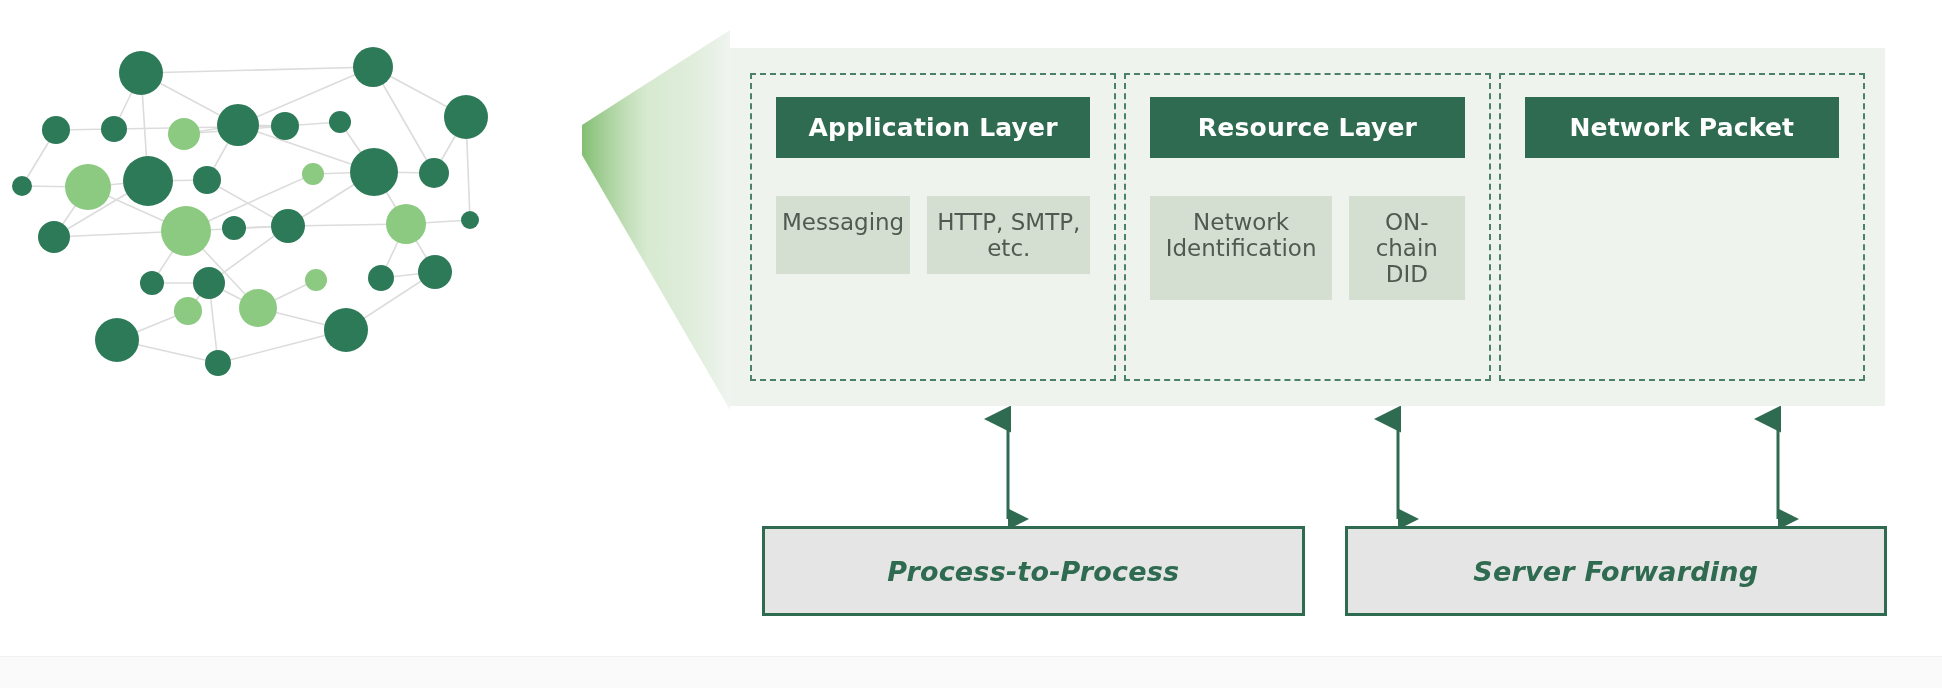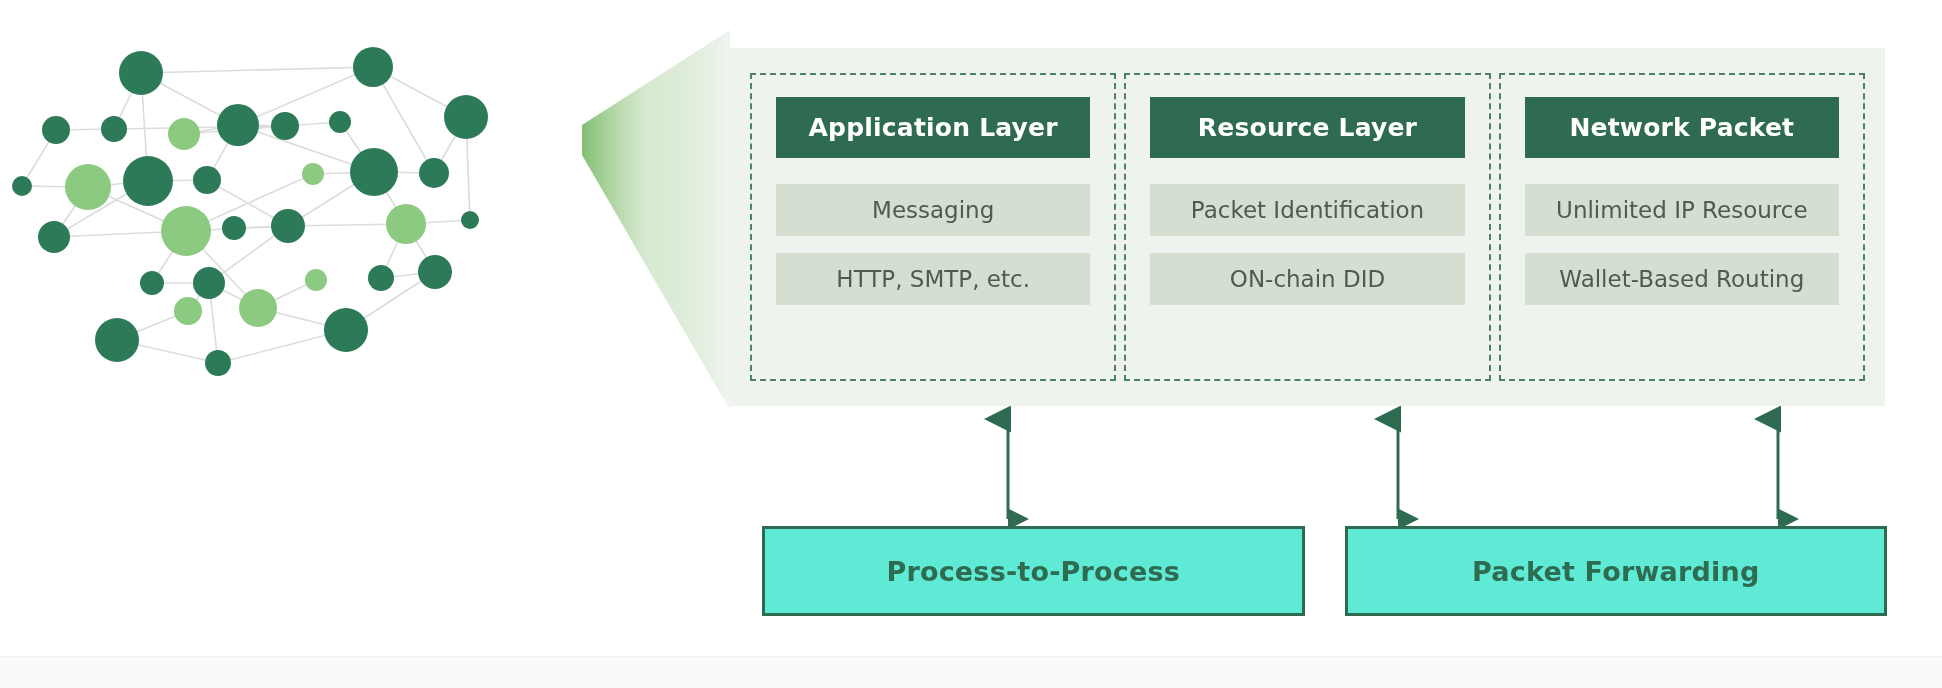--- a/index.html
+++ b/index.html
@@ -75,37 +75,38 @@
     box-sizing: border-box;
   }
 
   .layer-column {
     flex: 1;
     border: 2px dashed #4a8168;
     box-sizing: border-box;
     padding: 22px 24px 26px 24px;
     display: flex;
     flex-direction: column;
+    gap: 12px;
   }
 
   .layer-title {
     background: #2f6b50;
     color: #ffffff;
     font-size: 25px;
     font-weight: bold;
     text-align: center;
     padding: 16px 8px;
     letter-spacing: 0.2px;
     box-sizing: border-box;
   }
 
   .layer-items {
     margin-top: 26px;
     display: flex;
-    flex-direction: column;
+    flex-direction: row;
     gap: 17px;
   }
 
   .layer-item {
     background: #d5dfd1;
     color: #4f5a50;
     font-size: 23px;
     text-align: center;
     padding: 13px 6px;
     box-sizing: border-box;
@@ -128,29 +129,30 @@
     top: 526px;
     width: 1125px;
     height: 90px;
     display: flex;
     gap: 40px;
   }
 
   .bottom-box {
     flex: 1;
     border: 3px solid #2f6b50;
-    background: #5eead4;
+    background: #e5e5e5;
     color: #2f6b50;
     font-size: 27px;
     font-weight: bold;
     display: flex;
     align-items: center;
     justify-content: center;
     letter-spacing: 0.2px;
     box-sizing: border-box;
+    font-style: italic;
   }
 </style>
 </head>
 <body>
 
 <div id="stage">
 
   <svg class="network-graph" viewBox="0 0 640 420" preserveAspectRatio="none">
     <g id="graph-edges">
         <line x1="141" y1="53" x2="373" y2="47" stroke="#dcdcdc" stroke-width="1.6"></line>
@@ -260,31 +262,27 @@
         <div class="layer-title">Application Layer</div>
         <div class="layer-items">
           <div class="layer-item">Messaging</div>
           <div class="layer-item">HTTP, SMTP, etc.</div>
         </div>
       </div>
 
       <div class="layer-column">
         <div class="layer-title">Resource Layer</div>
         <div class="layer-items">
-          <div class="layer-item">Packet Identification</div>
+          <div class="layer-item">Network Identification</div>
           <div class="layer-item">ON-chain DID</div>
         </div>
       </div>
 
       <div class="layer-column">
         <div class="layer-title">Network Packet</div>
-        <div class="layer-items">
-          <div class="layer-item">Unlimited IP Resource</div>
-          <div class="layer-item">Wallet-Based Routing</div>
-        </div>
       </div>
 
     </div>
   </div>
 
   <svg class="connectors" viewBox="0 0 1155 120" preserveAspectRatio="none">
     <defs>
       <marker id="arrowUp" markerWidth="9" markerHeight="9" refX="4.5" refY="8" orient="auto" markerUnits="strokeWidth">
         <path d="M4.5,0 L9,9 L0,9 Z" fill="#2f6b50"></path>
       </marker>
@@ -292,18 +290,18 @@
         <path d="M3.5,7 L7,0 L0,0 Z" fill="#2f6b50"></path>
       </marker>
     </defs>
     <line x1="278" y1="113" x2="278" y2="13" stroke="#2f6b50" stroke-width="3" marker-end="url(#arrowUp)" marker-start="url(#arrowDown)"></line>
     <line x1="668" y1="113" x2="668" y2="13" stroke="#2f6b50" stroke-width="3" marker-end="url(#arrowUp)" marker-start="url(#arrowDown)"></line>
     <line x1="1048" y1="113" x2="1048" y2="13" stroke="#2f6b50" stroke-width="3" marker-end="url(#arrowUp)" marker-start="url(#arrowDown)"></line>
   </svg>
 
   <div class="bottom-boxes">
     <div class="bottom-box">Process-to-Process</div>
-    <div class="bottom-box">Packet Forwarding</div>
+    <div class="bottom-box">Server Forwarding</div>
   </div>
 
   <div class="page-band"></div>
 
 </div>
 
 </body></html>

